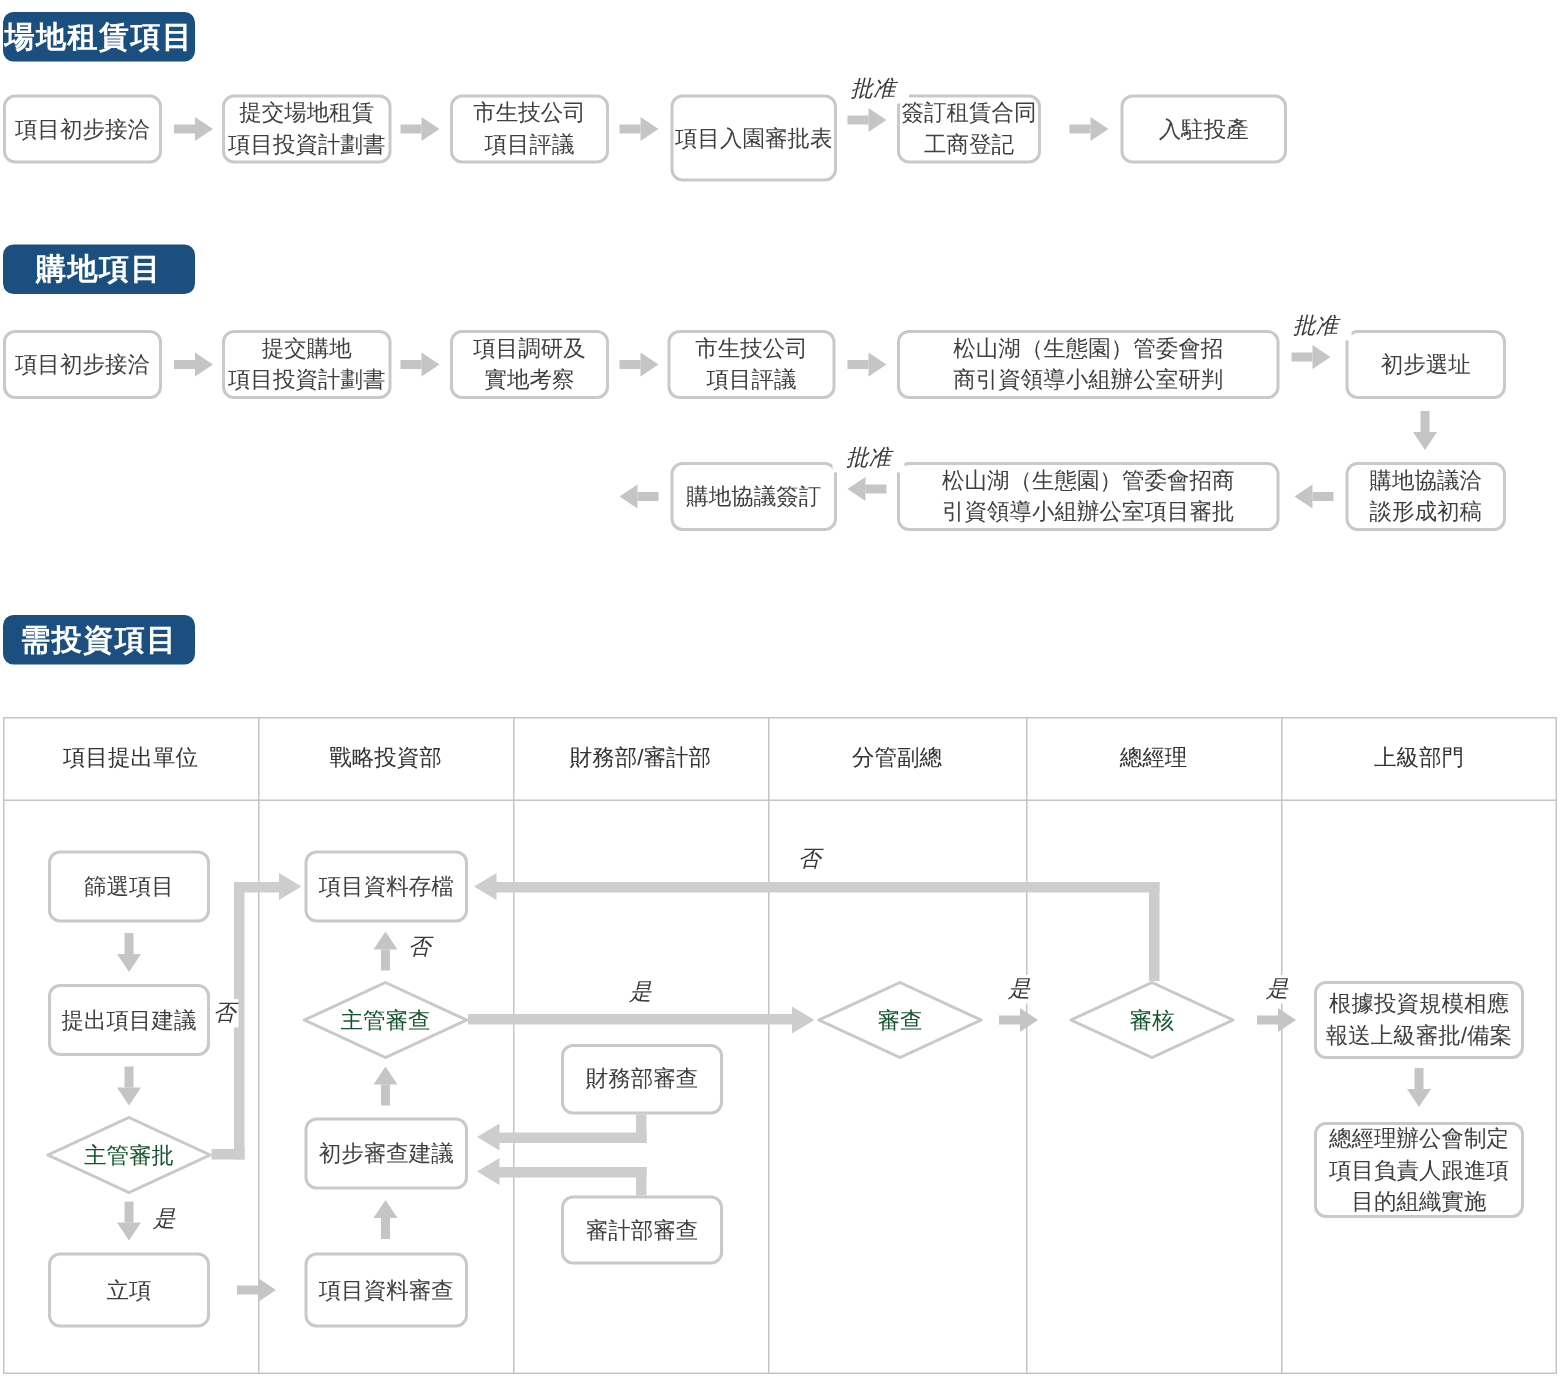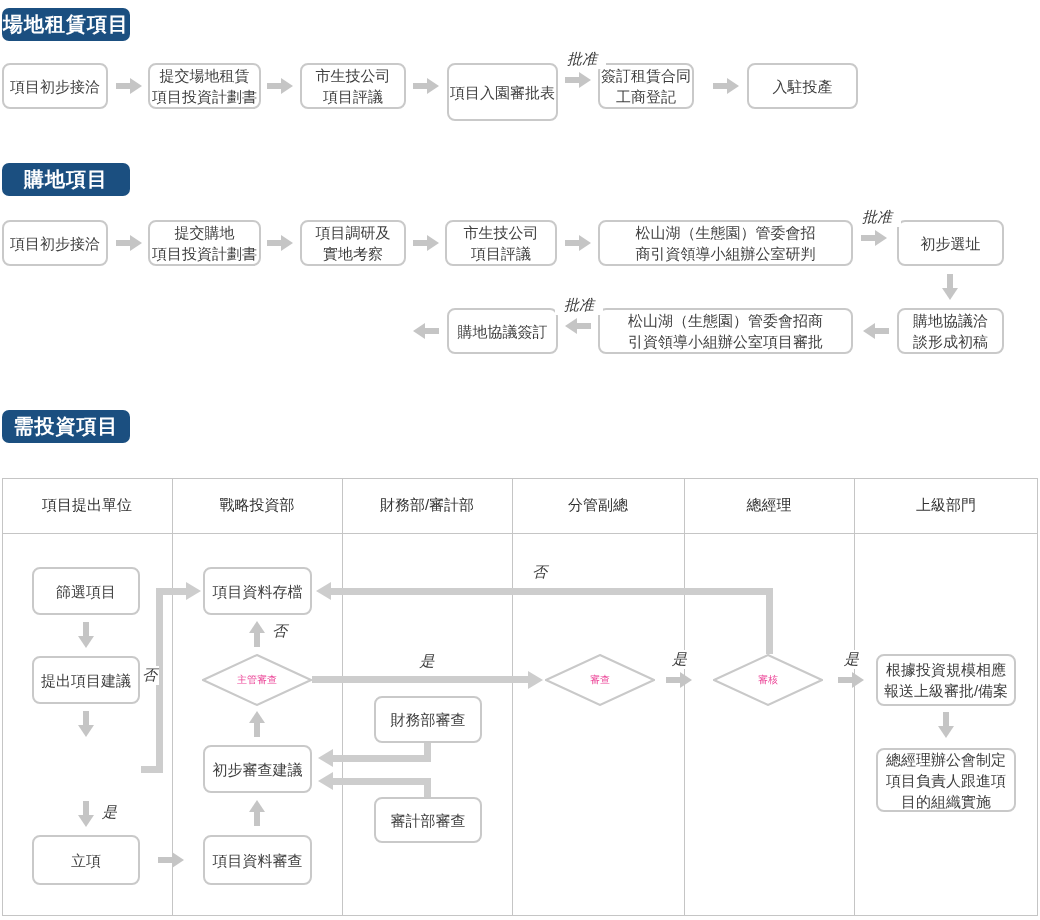--- a/index.html
+++ b/index.html
@@ -15,21 +15,21 @@
   .node{
     position:absolute;background:#ffffff;border:2px solid #c9c9c9;border-radius:8px;
     display:flex;align-items:center;justify-content:center;text-align:center;
     font-size:15px;line-height:1.4;white-space:pre-line;z-index:3;box-sizing:border-box;
     color:#3f3f3f;
   }
   .diamond{position:absolute;z-index:3;}
   .diamond svg{position:absolute;left:0;top:0;width:100%;height:100%;}
   .diamond span{
     position:absolute;left:0;top:0;width:100%;height:100%;
-    display:flex;align-items:center;justify-content:center;font-size:10px;color:#ec4899;
+    display:flex;align-items:center;justify-content:center;font-size:15px;color:#14532d;
   }
   .lbl{
     position:absolute;font-size:15px;color:#3a3a3a;z-index:5;white-space:pre-line;
     text-align:center;background:#ffffff;padding:0 2px;font-style:italic;
   }
   
   .ar,.al,.ad,.au{position:absolute;z-index:2;}
   .ar{width:26px;height:16px;}
   .ar::before{content:"";position:absolute;left:0;top:5px;width:14px;height:6px;background:#c5c5c5;}
   .ar::after{content:"";position:absolute;left:14px;top:0;width:0;height:0;
@@ -152,20 +152,26 @@
   <div class="head-l" style="left:318px;top:749px"></div>
 
   <div class="seg" style="left:424px;top:778px;width:7px;height:19px"></div>
   <div class="seg" style="left:332px;top:778px;width:99px;height:7px"></div>
   <div class="head-l" style="left:318px;top:772px"></div>
 
   <div class="node" style="left:32px;top:567px;width:108px;height:48px">篩選項目</div>
   <div class="ad" style="left:78px;top:622px"></div>
   <div class="node" style="left:32px;top:656px;width:108px;height:48px">提出項目建議</div>
   <div class="ad" style="left:78px;top:711px"></div>
+  <div class="diamond" style="left:31px;top:744px;width:110px;height:52px">
+    <svg viewBox="0 0 110 52" preserveAspectRatio="none">
+        <polygon points="55,1 109,26 55,51 1,26" fill="#ffffff" stroke="#c9c9c9" stroke-width="2" vector-effect="non-scaling-stroke"></polygon>
+      </svg>
+    <span>主管審批</span>
+  </div>
   <div class="ad" style="left:78px;top:801px"></div>
   <div class="lbl" style="left:100px;top:803px">是</div>
   <div class="node" style="left:32px;top:835px;width:108px;height:50px">立項</div>
   <div class="ar" style="left:158px;top:852px"></div>
 
   <div class="node" style="left:203px;top:567px;width:109px;height:48px">項目資料存檔</div>
   <div class="au" style="left:249px;top:621px"></div>
   <div class="lbl" style="left:270px;top:622px">否</div>
   <div class="diamond" style="left:202px;top:654px;width:110px;height:52px">
     <svg viewBox="0 0 110 52" preserveAspectRatio="none">

